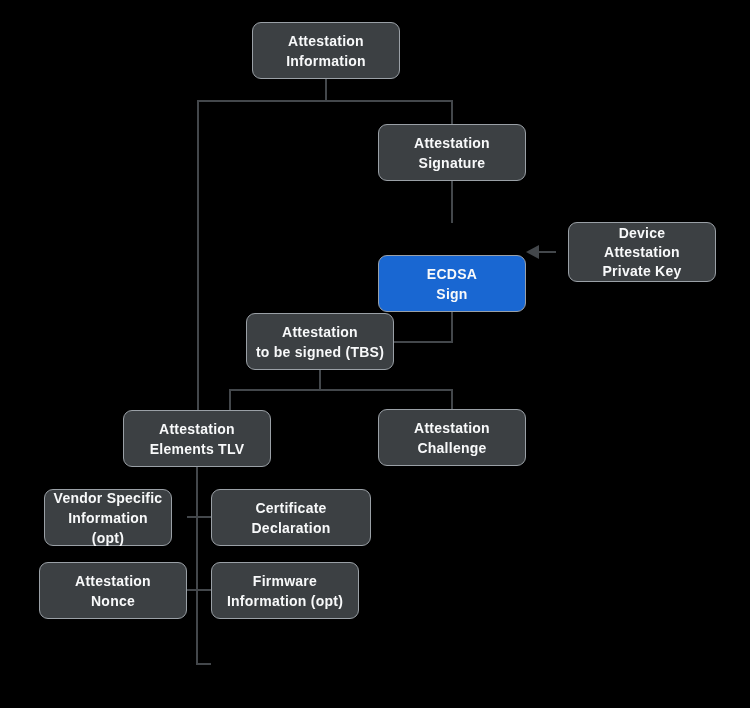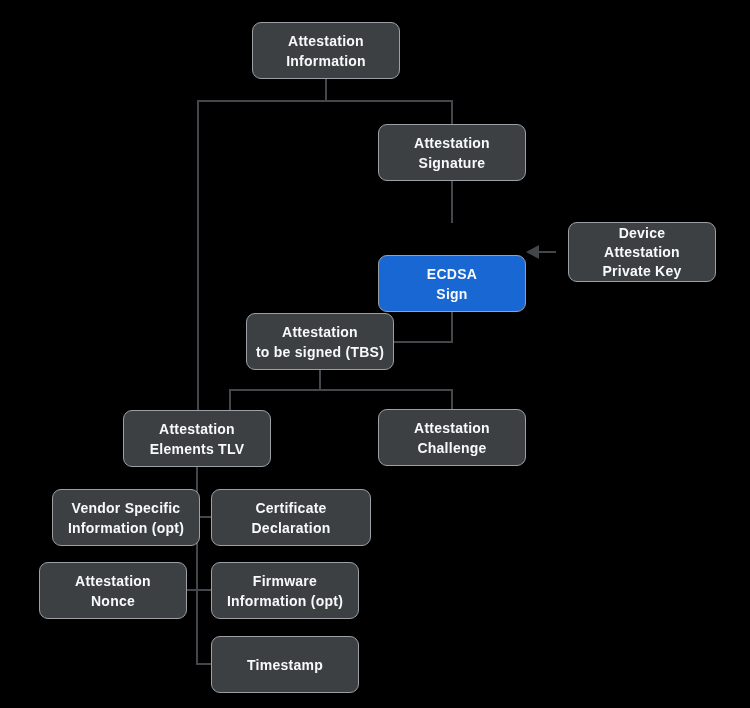--- a/index.html
+++ b/index.html
@@ -92,27 +92,26 @@
 
   <div class="node" style="left:246px;top:313px;width:148px;height:57px;">Attestation
 to be signed (TBS)</div>
 
   <div class="node" style="left:123px;top:410px;width:148px;height:57px;">Attestation
 Elements TLV</div>
 
   <div class="node" style="left:378px;top:409px;width:148px;height:57px;">Attestation
 Challenge</div>
 
-  <div class="node" style="left:52px;top:489px;width:148px;height:57px;">Vendor Specific
+  <div class="node" style="left:44px;top:489px;width:128px;height:57px;">Vendor Specific
 Information (opt)</div>
 
   <div class="node" style="left:211px;top:489px;width:160px;height:57px;">Certificate
 Declaration</div>
 
   <div class="node" style="left:39px;top:562px;width:148px;height:57px;">Attestation
 Nonce</div>
 
   <div class="node" style="left:211px;top:562px;width:148px;height:57px;">Firmware
 Information (opt)</div>
 
-  <div class="node" style="left:211px;top:636px;width:148px;height:57px;">Timestamp</div>
 
 </div>
 
 </body></html>

